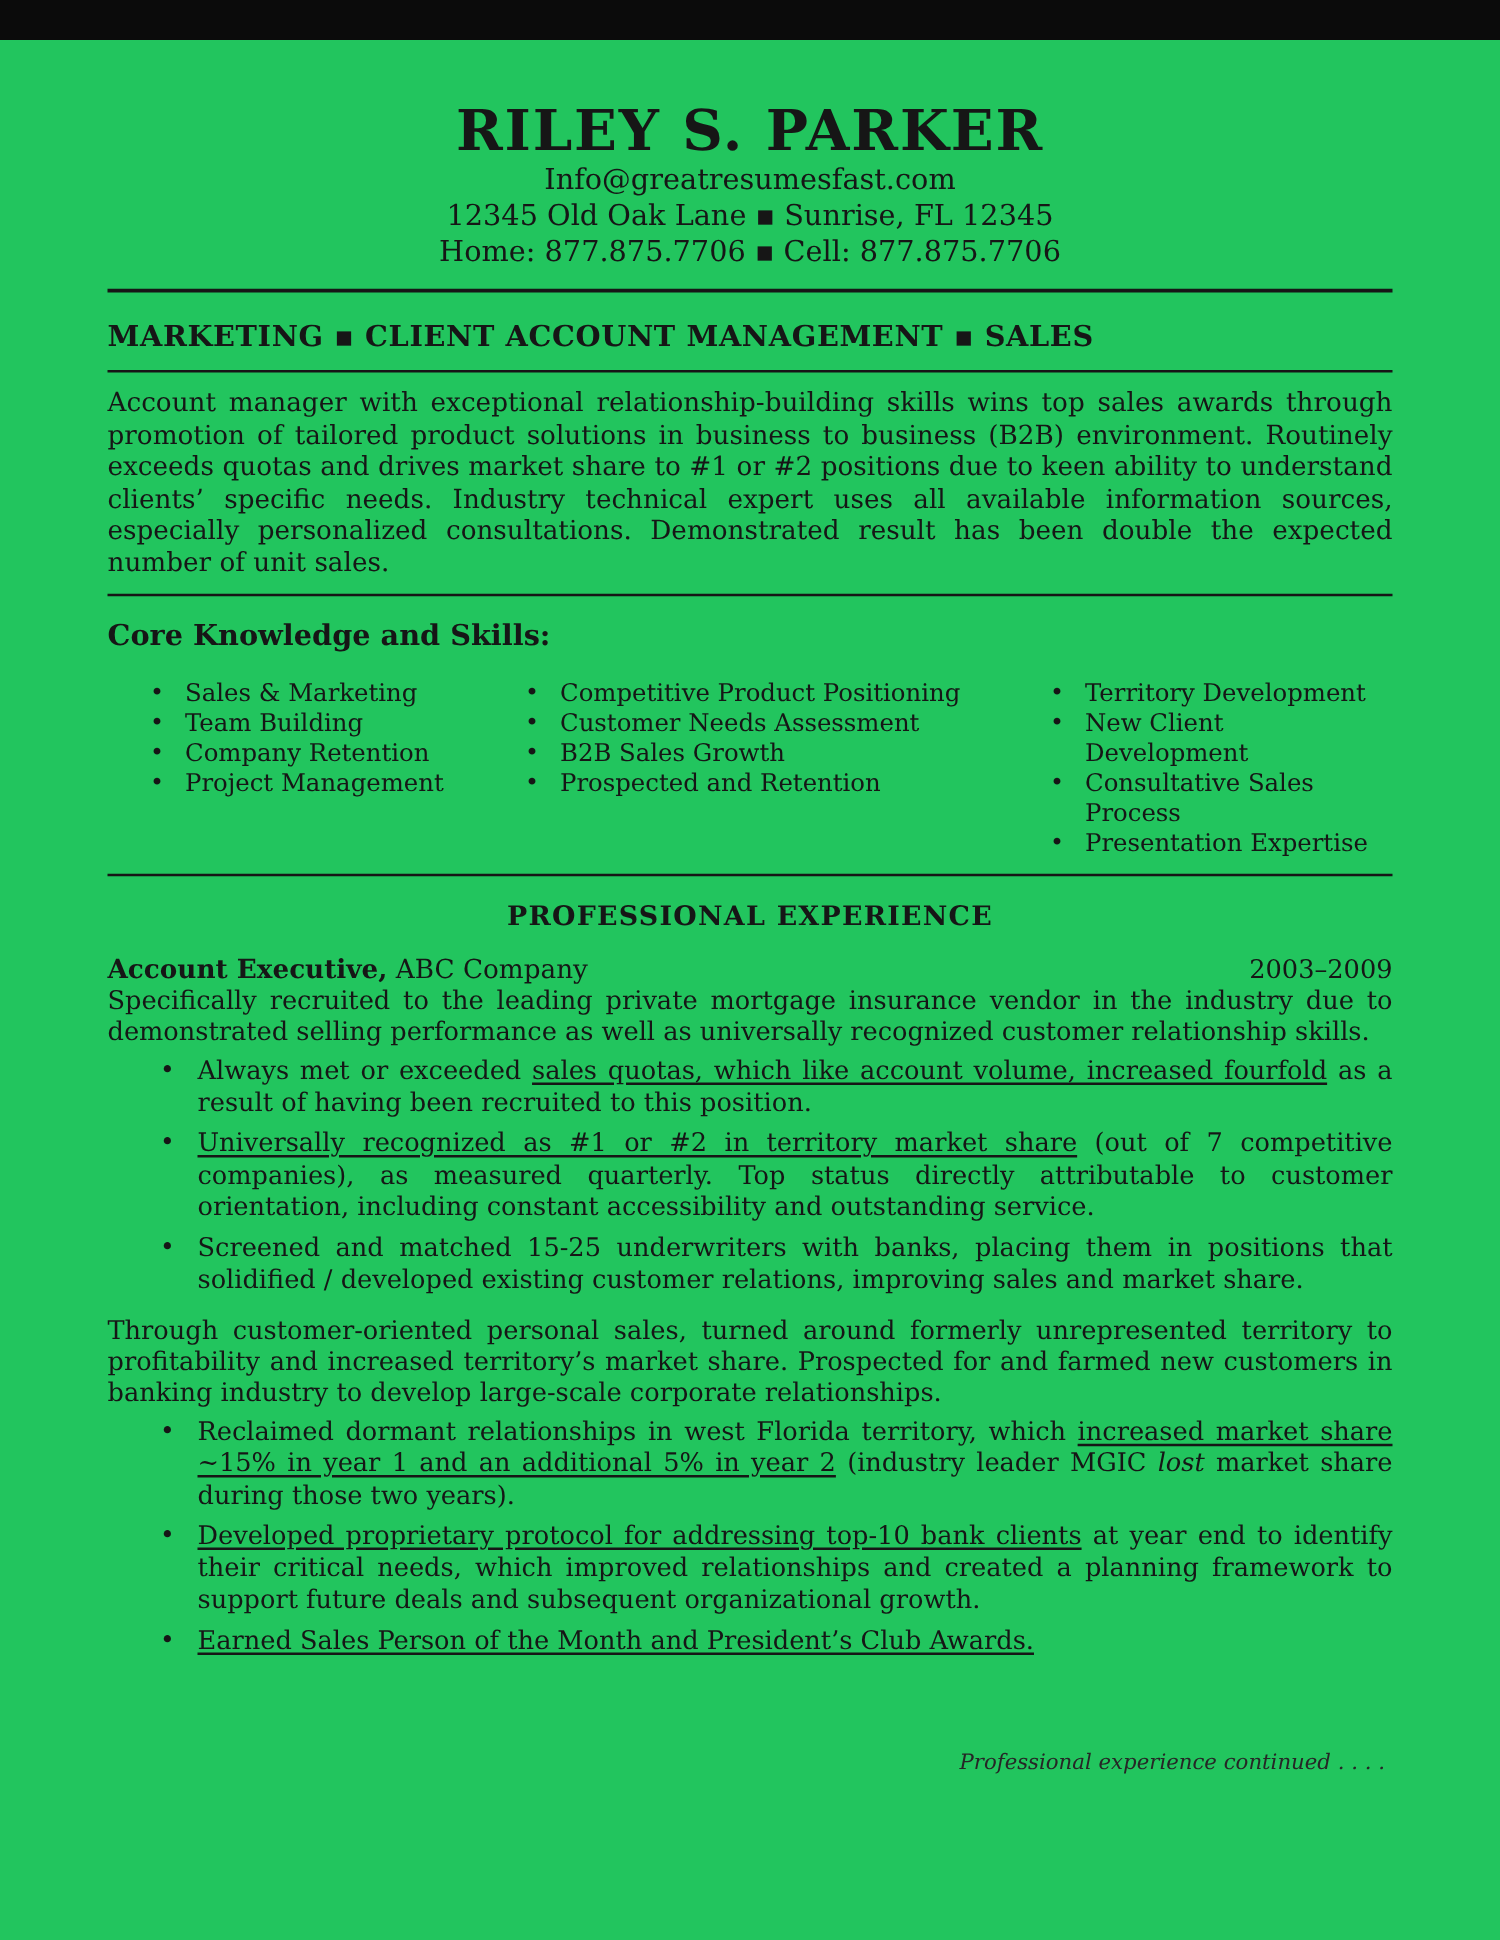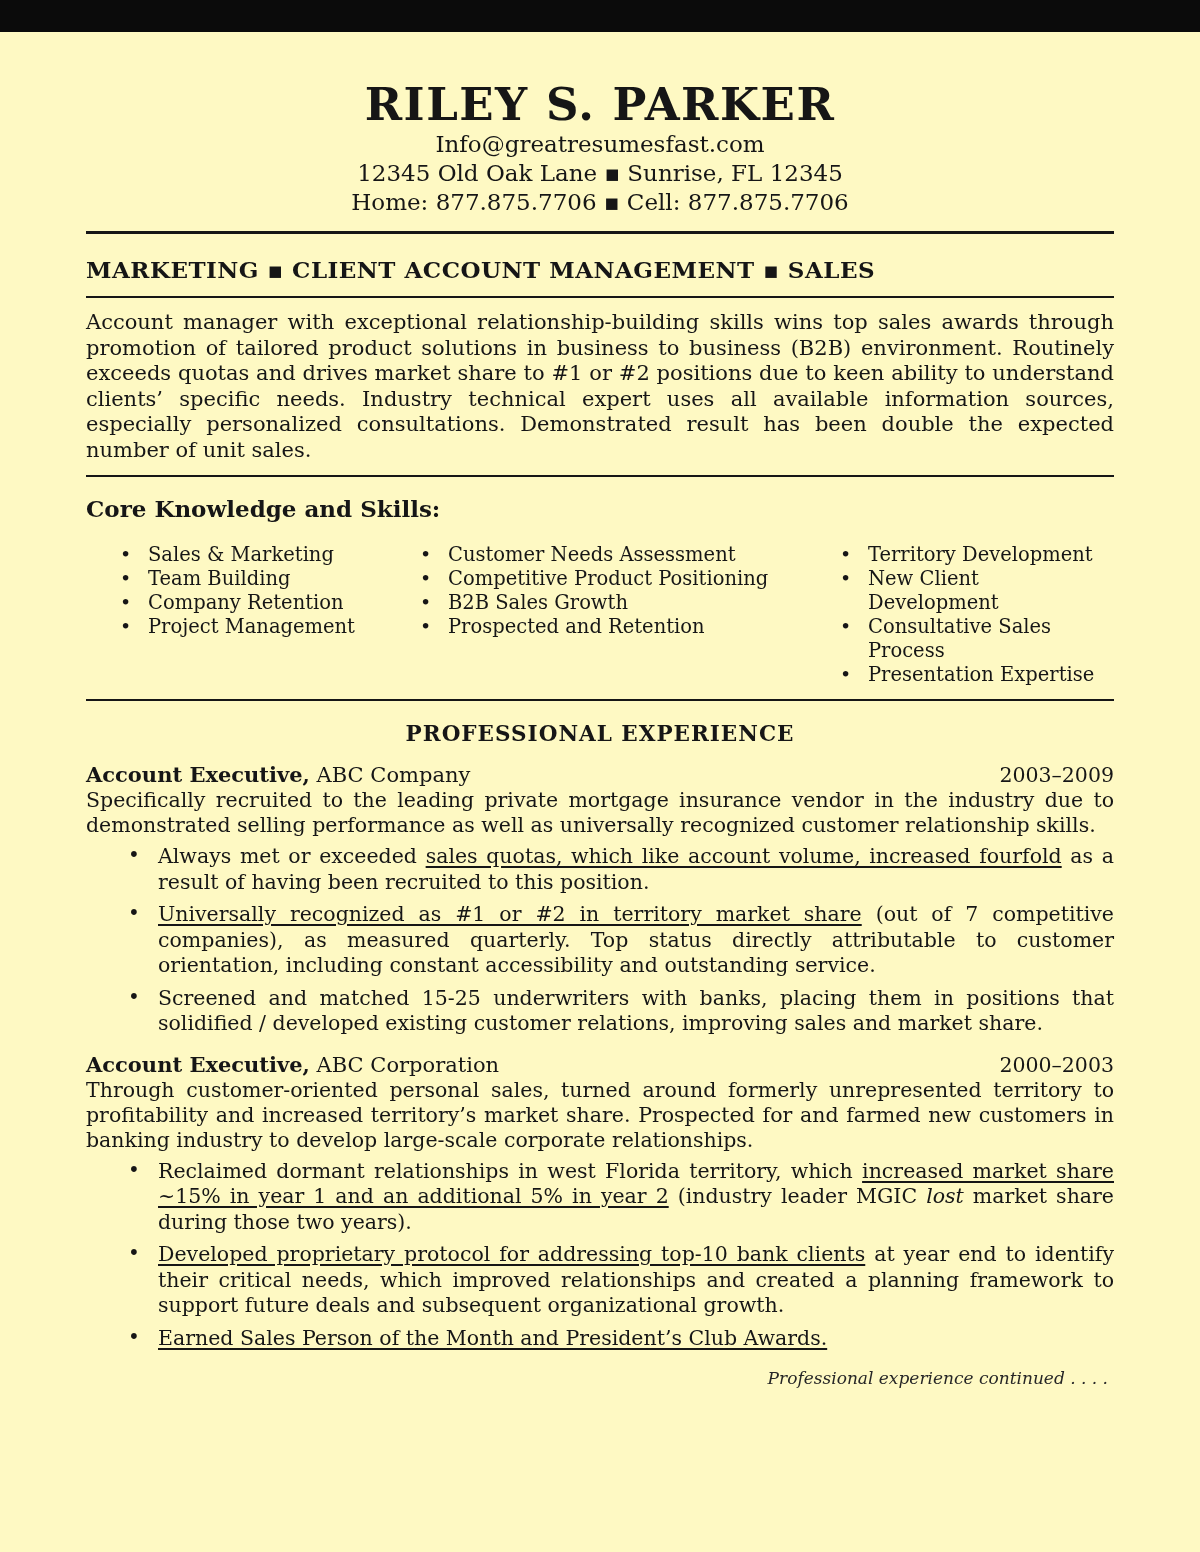--- a/index.html
+++ b/index.html
@@ -6,21 +6,21 @@
   html,body { background:#ffffff; }
   body {
     width:1200px; height:1552px;
     font-family:"DejaVu Serif", serif;
     color:#161616;
     overflow:hidden;
   }
   .page {
     position:relative;
     width:1200px; height:1552px;
-    background:#fef9c3;
+    background:#22c55e;
     padding:0 86px;
   }
   .topbar {
     position:absolute; top:0; left:0;
     width:1200px; height:32px;
     background:#0b0b0b;
   }
   header { padding-top:80px; text-align:center; }
   .name {
     font-size:45px; font-weight:bold; letter-spacing:1.5px;
@@ -73,21 +73,21 @@
     font-size:20.5px; line-height:25.5px;
     margin-bottom:7px;
     text-align:justify;
   }
   .job-bullets li::before {
     content:"\2022"; position:absolute; left:0; top:-1px; font-size:20px;
   }
   .u { text-decoration:underline; text-underline-offset:3px; }
   .i { font-style:italic; }
   .footer-note {
-    position:absolute; right:92px; bottom:164px;
+    position:absolute; right:92px; bottom:132px;
     font-style:italic; font-size:17px; color:#262626;
   }
 </style>
 </head>
 <body>
 
 <div class="page">
   <div class="topbar"></div>
 
   <header>
@@ -110,22 +110,22 @@
   <section>
     <h2 class="skills-title">Core Knowledge and Skills:</h2>
     <div class="skills-grid" id="skills-grid">
         <ul class="skill-col">
           <li>Sales &amp; Marketing</li>
           <li>Team Building</li>
           <li>Company Retention</li>
           <li>Project Management</li>
         </ul>
         <ul class="skill-col">
+          <li>Competitive Product Positioning</li>
           <li>Customer Needs Assessment</li>
-          <li>Competitive Product Positioning</li>
           <li>B2B Sales Growth</li>
           <li>Prospected and Retention</li>
         </ul>
         <ul class="skill-col">
           <li>Territory Development</li>
           <li>New Client Development</li>
           <li>Consultative Sales Process</li>
           <li>Presentation Expertise</li>
         </ul>
       </div>
@@ -142,24 +142,20 @@
           <div class="job-dates">2003–2009</div>
         </div>
         <p class="job-desc">Specifically recruited to the leading private mortgage insurance vendor in the industry due to demonstrated selling performance as well as universally recognized customer relationship skills.</p>
         <ul class="job-bullets">
           <li><span>Always met or exceeded </span><span class="u">sales quotas, which like account volume, increased fourfold</span><span> as a result of having been recruited to this position.</span></li>
           <li><span class="u">Universally recognized as #1 or #2 in territory market share</span><span> (out of 7 competitive companies), as measured quarterly. Top status directly attributable to customer orientation, including constant accessibility and outstanding service.</span></li>
           <li><span>Screened and matched 15-25 underwriters with banks, placing them in positions that solidified / developed existing customer relations, improving sales and market share.</span></li>
         </ul>
       </section>
       <section class="job">
-        <div class="job-head">
-          <div class="job-title"><strong>Account Executive,</strong> ABC Corporation</div>
-          <div class="job-dates">2000–2003</div>
-        </div>
         <p class="job-desc">Through customer-oriented personal sales, turned around formerly unrepresented territory to profitability and increased territory’s market share. Prospected for and farmed new customers in banking industry to develop large-scale corporate relationships.</p>
         <ul class="job-bullets">
           <li><span>Reclaimed dormant relationships in west Florida territory, which </span><span class="u">increased market share ~15% in year 1 and an additional 5% in year 2</span><span> (industry leader MGIC </span><span class="i">lost</span><span> market share during those two years).</span></li>
           <li><span class="u">Developed proprietary protocol for addressing top-10 bank clients</span><span> at year end to identify their critical needs, which improved relationships and created a planning framework to support future deals and subsequent organizational growth.</span></li>
           <li><span class="u">Earned Sales Person of the Month and President’s Club Awards.</span></li>
         </ul>
       </section>
     </div>
 
   <div class="footer-note">Professional experience continued . . . .</div>

